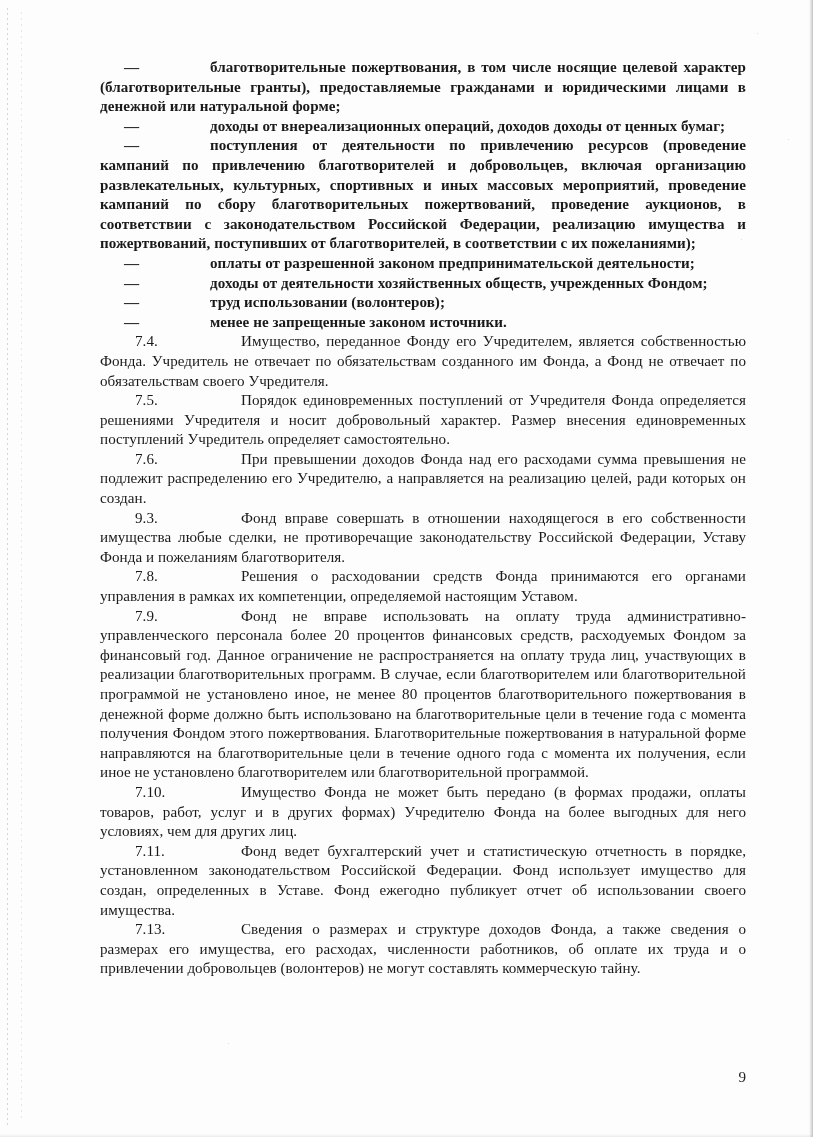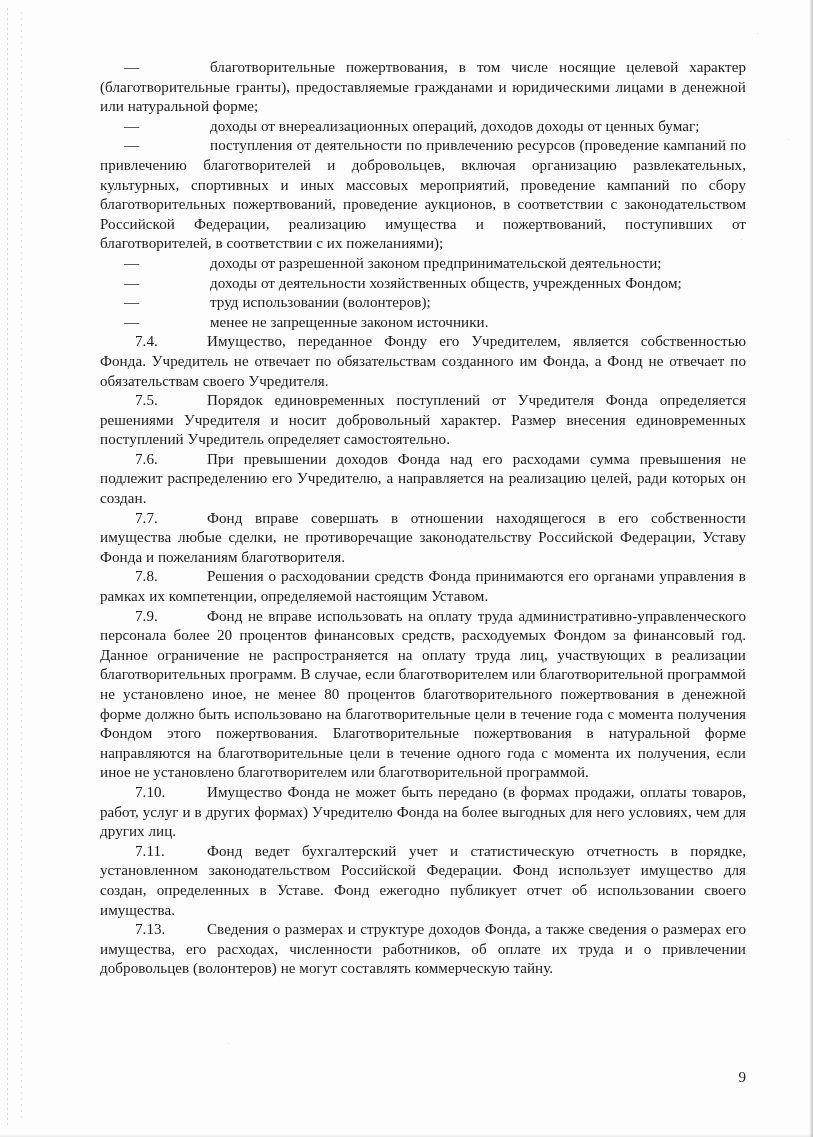--- a/index.html
+++ b/index.html
@@ -82,36 +82,37 @@
     font-size: 15.1px;
     line-height: 19.6px;
     letter-spacing: 0.05px;
   }
 
   
   .dash-item {
     position: relative;
     padding-left: 0;
     text-align: justify;
+    font-weight: bold;
   }
   .dash-item .dash {
     display: inline-block;
     width: 34px;
     margin-left: 24px;
     margin-right: 52px;
   }
 
   .num-para {
     text-align: justify;
   }
   .num-para .num {
     display: inline-block;
     width: 36px;
     margin-left: 35px;
-    margin-right: 36px;
+    margin-right: 70px;
   }
 
   .page-number {
     position: absolute;
     left: 0;
     top: 1069px;
     width: 746px;
     text-align: right;
     font-size: 15.1px;
     font-family: "Liberation Serif", "DejaVu Serif", serif;
@@ -141,28 +142,28 @@
   <div class="speckle" style="left:788px; top:139px;"></div>
   <div class="speckle" style="left:741px; top:239px;"></div>
   <div class="speckle" style="left:262px; top:482px;"></div>
   <div class="speckle" style="left:700px; top:842px;"></div>
   <div class="speckle" style="left:228px; top:1043px;"></div>
 
   <div class="content" id="body-content">
       <p class="dash-item"><span class="dash">—</span><span>благотворительные пожертвования, в том числе носящие целевой характер (благотворительные гранты), предоставляемые гражданами и юридическими лицами в денежной или натуральной форме;</span></p>
       <p class="dash-item"><span class="dash">—</span><span>доходы от внереализационных операций, доходов доходы от ценных бумаг;</span></p>
       <p class="dash-item"><span class="dash">—</span><span>поступления от деятельности по привлечению ресурсов (проведение кампаний по привлечению благотворителей и добровольцев, включая организацию развлекательных, культурных, спортивных и иных массовых мероприятий, проведение кампаний по сбору благотворительных пожертвований, проведение аукционов, в соответствии с законодательством Российской Федерации, реализацию имущества и пожертвований, поступивших от благотворителей, в соответствии с их пожеланиями);</span></p>
-      <p class="dash-item"><span class="dash">—</span><span>доходы от разрешенной законом предпринимательской деятельности;</span></p>
+      <p class="dash-item"><span class="dash">—</span><span>оплаты от разрешенной законом предпринимательской деятельности;</span></p>
       <p class="dash-item"><span class="dash">—</span><span>доходы от деятельности хозяйственных обществ, учрежденных Фондом;</span></p>
       <p class="dash-item"><span class="dash">—</span><span>труд использовании (волонтеров);</span></p>
       <p class="dash-item"><span class="dash">—</span><span>менее не запрещенные законом источники.</span></p>
       <p class="num-para"><span class="num">7.4.</span><span>Имущество, переданное Фонду его Учредителем, является собственностью Фонда. Учредитель не отвечает по обязательствам созданного им Фонда, а Фонд не отвечает по обязательствам своего Учредителя.</span></p>
       <p class="num-para"><span class="num">7.5.</span><span>Порядок единовременных поступлений от Учредителя Фонда определяется решениями Учредителя и носит добровольный характер. Размер внесения единовременных поступлений Учредитель определяет самостоятельно.</span></p>
       <p class="num-para"><span class="num">7.6.</span><span>При превышении доходов Фонда над его расходами сумма превышения не подлежит распределению его Учредителю, а направляется на реализацию целей, ради которых он создан.</span></p>
-      <p class="num-para"><span class="num">7.7.</span><span>Фонд вправе совершать в отношении находящегося в его собственности имущества любые сделки, не противоречащие законодательству Российской Федерации, Уставу Фонда и пожеланиям благотворителя.</span></p>
+      <p class="num-para"><span class="num">9.3.</span><span>Фонд вправе совершать в отношении находящегося в его собственности имущества любые сделки, не противоречащие законодательству Российской Федерации, Уставу Фонда и пожеланиям благотворителя.</span></p>
       <p class="num-para"><span class="num">7.8.</span><span>Решения о расходовании средств Фонда принимаются его органами управления в рамках их компетенции, определяемой настоящим Уставом.</span></p>
       <p class="num-para"><span class="num">7.9.</span><span>Фонд не вправе использовать на оплату труда административно-управленческого персонала более 20 процентов финансовых средств, расходуемых Фондом за финансовый год. Данное ограничение не распространяется на оплату труда лиц, участвующих в реализации благотворительных программ. В случае, если благотворителем или благотворительной программой не установлено иное, не менее 80 процентов благотворительного пожертвования в денежной форме должно быть использовано на благотворительные цели в течение года с момента получения Фондом этого пожертвования. Благотворительные пожертвования в натуральной форме направляются на благотворительные цели в течение одного года с момента их получения, если иное не установлено благотворителем или благотворительной программой.</span></p>
       <p class="num-para"><span class="num">7.10.</span><span>Имущество Фонда не может быть передано (в формах продажи, оплаты товаров, работ, услуг и в других формах) Учредителю Фонда на более выгодных для него условиях, чем для других лиц.</span></p>
       <p class="num-para"><span class="num">7.11.</span><span>Фонд ведет бухгалтерский учет и статистическую отчетность в порядке, установленном законодательством Российской Федерации. Фонд использует имущество для создан, определенных в Уставе. Фонд ежегодно публикует отчет об использовании своего имущества.</span></p>
       <p class="num-para"><span class="num">7.13.</span><span>Сведения о размерах и структуре доходов Фонда, а также сведения о размерах его имущества, его расходах, численности работников, об оплате их труда и о привлечении добровольцев (волонтеров) не могут составлять коммерческую тайну.</span></p>
     </div>
 
   <div class="page-number">9</div>
 
 </div>

